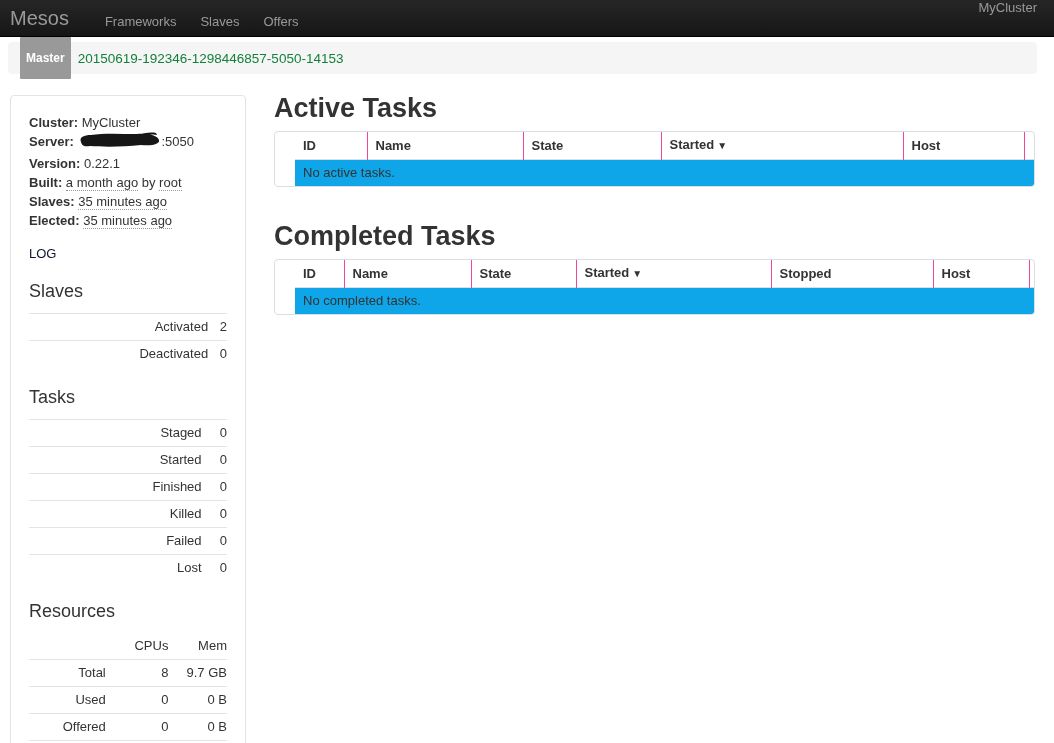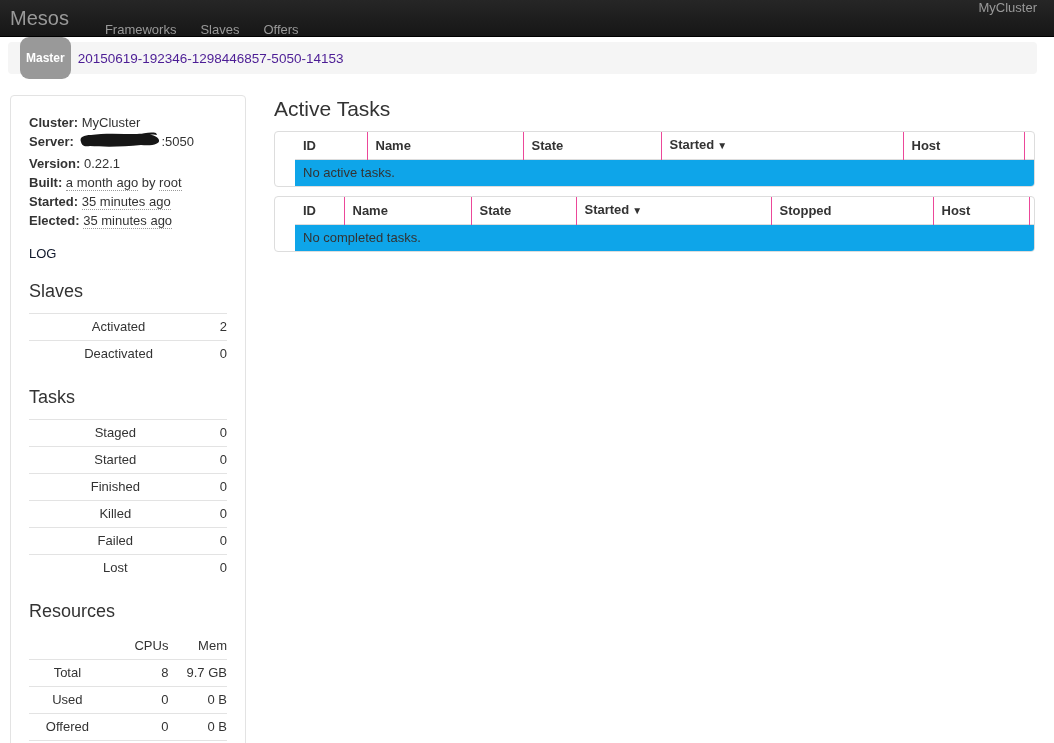--- a/index.html
+++ b/index.html
@@ -24,21 +24,21 @@
     font-size: 20px;
     margin-left: 10px;
     line-height: 36px;
     text-decoration: none;
   }
   .nav-items { display: flex; list-style: none; margin-left: 24px; }
   .nav-items li a {
     color: #999;
     font-size: 13px;
     text-decoration: none;
-    padding: 12px 12px;
+    padding: 4px 12px;
     line-height: 36px;
     display: block;
   }
   .navbar-right {
     margin-left: auto;
     margin-right: 17px;
     color: #999;
     font-size: 13px;
   }
 
@@ -52,24 +52,24 @@
     display: flex;
     align-items: center;
     padding: 0 12px;
   }
   .badge-master {
     background: #999;
     color: #fff;
     font-weight: bold;
     font-size: 12px;
     padding: 14px 6px;
-    border-radius: 9px;
+    border-radius: 1px;
     line-height: 14px;
   }
-  .crumb-id { color: #4c1d95; margin-left: 7px; font-size: 13.5px; }
+  .crumb-id { color: #15803d; margin-left: 7px; font-size: 13.5px; }
 
   
   .layout { position: relative; margin-top: 21px; }
   .sidebar {
     position: absolute;
     left: 10px; top: 0;
     width: 236px;
     height: 700px;
     background: #fff;
     border: 1px solid #e3e3e3;
@@ -97,32 +97,32 @@
     color: #333;
     margin-top: 17px;
     line-height: 26px;
   }
   .side-table { width: 100%; border-collapse: collapse; margin-top: 9px; }
   .side-table td, .side-table th {
     padding: 4px 0;
     line-height: 18px;
     border-top: 1px solid #e3e3e3;
     font-weight: normal;
-    text-align: center;
+    text-align: right;
   }
   .side-table .num { text-align: right; }
   .side-table thead th { border-top: none; }
   .res-col-label { width: 76px; }
   .res-col-cpu { width: 62px; }
   .res-col-mem { width: 58px; }
 
   
   .main h2 {
-    font-size: 21px;
-    font-weight: normal;
+    font-size: 27px;
+    font-weight: bold;
     color: #333;
     line-height: 27px;
   }
   .main .section-active h2 { margin-top: 11px; }
   .main .section-completed h2 { margin-top: 36px; }
   .tbl-wrap {
     border: 1px solid #ddd;
     border-radius: 4px;
     margin-top: 9px;
     overflow: hidden;
@@ -190,21 +190,21 @@
       <b>Version:</b>
       <span>0.22.1</span>
     </div>
     <div class="info-line">
       <b>Built:</b>
       <span class="dotted">a month ago</span>
       <span>by</span>
       <span class="dotted italic">root</span>
     </div>
     <div class="info-line">
-      <b>Started:</b>
+      <b>Slaves:</b>
       <span class="dotted">35 minutes ago</span>
     </div>
     <div class="info-line">
       <b>Elected:</b>
       <span class="dotted">35 minutes ago</span>
     </div>
 
     <a class="log-link" href="#">LOG</a>
 
     <div class="side-section">
@@ -322,20 +322,21 @@
           <tbody>
             <tr>
               <td colspan="6">No active tasks.</td>
             </tr>
           </tbody>
         </table>
       </div>
     </div>
 
     <div class="section-completed">
+      <h2>Completed Tasks</h2>
       <div class="tbl-wrap">
         <table class="data-table">
           <colgroup>
               <col class="c-c0">
               <col class="c-c1">
               <col class="c-c2">
               <col class="c-c3">
               <col class="c-c4">
               <col class="c-c5">
               <col class="c-c6">

